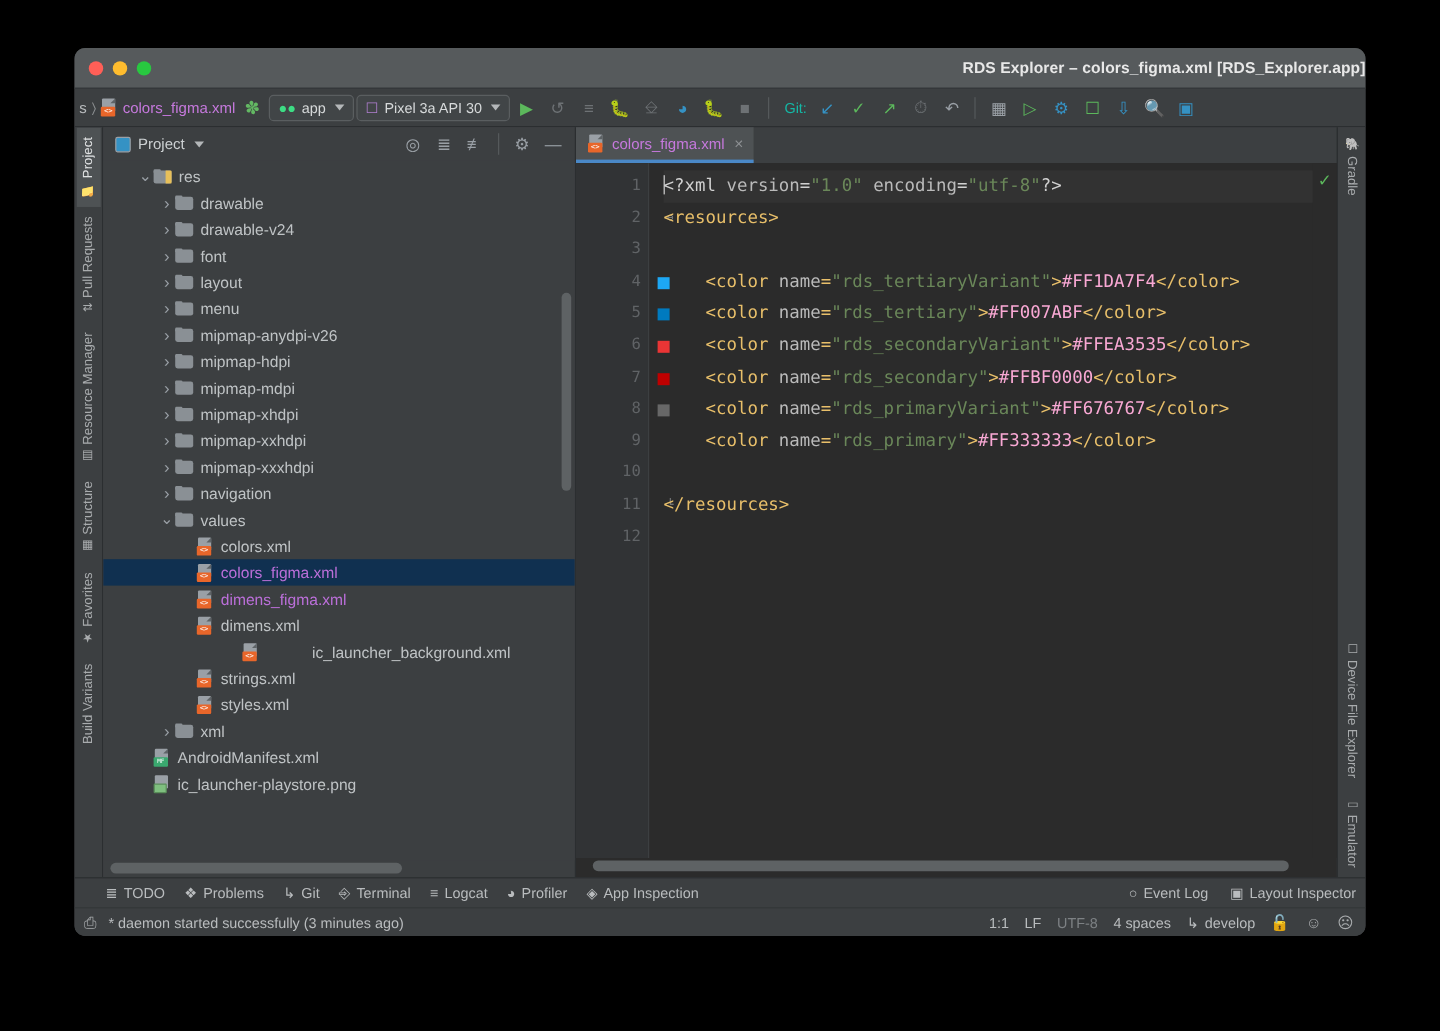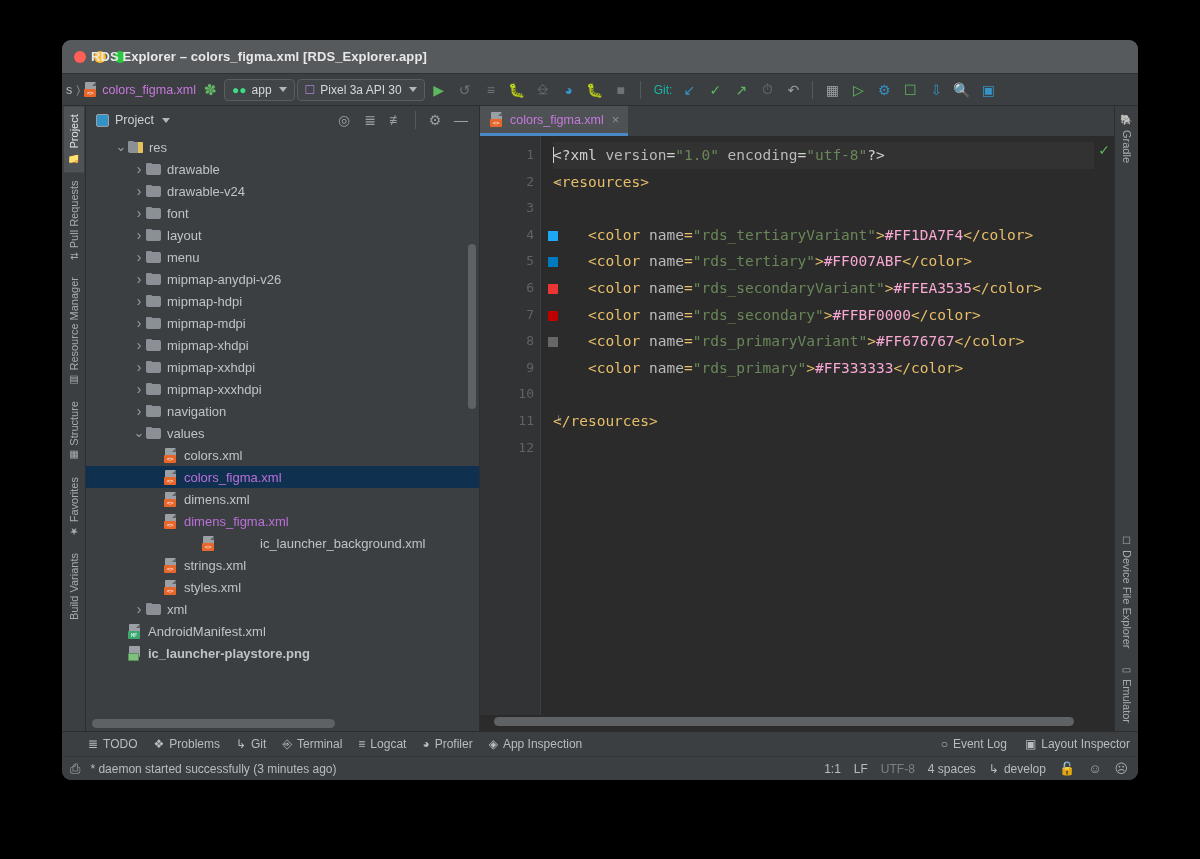--- a/index.html
+++ b/index.html
@@ -26,24 +26,23 @@
     display: flex; align-items: center;
     position: relative;
     border-bottom: 1px solid #2e3133;
   }
   .traffic { display: flex; gap: 8px; padding-left: 12px; }
   .dot { width: 12px; height: 12px; border-radius: 50%; }
   .dot.red { background: #ff5f57; }
   .dot.yellow { background: #febc2e; }
   .dot.green { background: #28c840; }
   .title-text {
-    position: absolute; left: 0; right: 0; text-align: left;
+    position: absolute; left: 0; right: 0; text-align: right;
     font-size: 13px; font-weight: bold; color: #e8e8e8;
     letter-spacing: .1px;
-    margin-left: 29px;
   }
   
   .toolbar {
     height: 32px; flex: 0 0 32px;
     background: #3c3f41;
     display: flex; align-items: center;
     padding: 0 6px 0 2px;
     border-bottom: 1px solid #2b2e30;
     gap: 2px;
     overflow: hidden;
@@ -479,68 +478,68 @@
               <span class="tag">&lt;&gt;</span>
             </span>
             <span class="purple">colors_figma.xml</span>
           </div>
           <div class="row" style="padding-left: 64px;">
             <span class="arrow"></span>
             <span class="xmlicon fileicon">
               <span class="pg"></span>
               <span class="tag">&lt;&gt;</span>
             </span>
+            <span class="purple">dimens_figma.xml</span>
+          </div>
+          <div class="row" style="padding-left: 64px;">
+            <span class="arrow"></span>
+            <span class="xmlicon fileicon">
+              <span class="pg"></span>
+              <span class="tag">&lt;&gt;</span>
+            </span>
             <span>dimens.xml</span>
           </div>
+          <div class="row" style="padding-left: 64px; gap: 38px;">
+            <span class="arrow"></span>
+            <span class="xmlicon fileicon">
+              <span class="pg"></span>
+              <span class="tag">&lt;&gt;</span>
+            </span>
+            <span>ic_launcher_background.xml</span>
+          </div>
           <div class="row" style="padding-left: 64px;">
             <span class="arrow"></span>
             <span class="xmlicon fileicon">
               <span class="pg"></span>
               <span class="tag">&lt;&gt;</span>
             </span>
-            <span class="purple">dimens_figma.xml</span>
-          </div>
-          <div class="row" style="padding-left: 64px; gap: 38px;">
+            <span>strings.xml</span>
+          </div>
+          <div class="row" style="padding-left: 64px;">
             <span class="arrow"></span>
             <span class="xmlicon fileicon">
               <span class="pg"></span>
               <span class="tag">&lt;&gt;</span>
             </span>
-            <span>ic_launcher_background.xml</span>
-          </div>
-          <div class="row" style="padding-left: 64px;">
-            <span class="arrow"></span>
-            <span class="xmlicon fileicon">
-              <span class="pg"></span>
-              <span class="tag">&lt;&gt;</span>
-            </span>
-            <span>strings.xml</span>
-          </div>
-          <div class="row" style="padding-left: 64px;">
-            <span class="arrow"></span>
-            <span class="xmlicon fileicon">
-              <span class="pg"></span>
-              <span class="tag">&lt;&gt;</span>
-            </span>
             <span>styles.xml</span>
           </div>
           <div class="row" style="padding-left: 46px;">
             <span class="arrow" style="font-size: 14px;">›</span>
             <span class="folder"></span>
             <span>xml</span>
           </div>
           <div class="row" style="padding-left: 28px;">
             <span class="arrow"></span>
             <span class="xmlicon fileicon mf">
               <span class="pg"></span>
               <span class="tag">MF</span>
             </span>
             <span>AndroidManifest.xml</span>
           </div>
-          <div class="row" style="padding-left: 28px; font-weight: bold;">
+          <div class="row" style="padding-left: 28px;">
             <span class="arrow"></span>
             <span class="png-ico fileicon">
               <span class="pg"></span>
               <span class="im"></span>
             </span>
             <span>ic_launcher-playstore.png</span>
           </div>
         </div>
       <div class="scroll-h">
         <div class="thumb" style="width:64%"></div>

